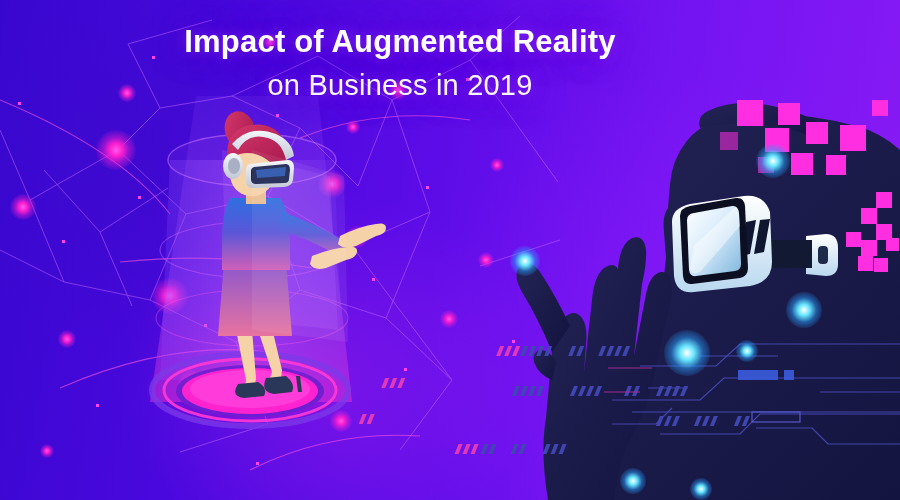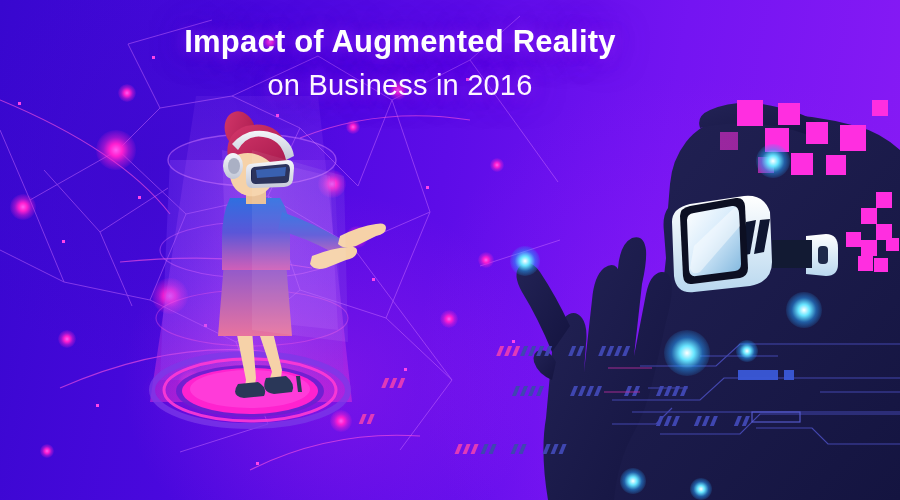--- a/index.html
+++ b/index.html
@@ -425,16 +425,16 @@
     <div class="gdot cyan" style="left:786px;top:292px;width:36px;height:36px;"></div>
     <div class="gdot cyan" style="left:510px;top:246px;width:30px;height:30px;"></div>
     <div class="gdot cyan" style="left:664px;top:330px;width:46px;height:46px;"></div>
     <div class="gdot cyan" style="left:736px;top:340px;width:22px;height:22px;"></div>
     <div class="gdot cyan" style="left:620px;top:468px;width:26px;height:26px;"></div>
     <div class="gdot cyan" style="left:690px;top:478px;width:22px;height:22px;"></div>
   </div>
 
   <div id="title-block">
     <span id="title-line1">Impact of Augmented Reality</span>
-    <span id="title-line2">on Business in 2016</span>
+    <span id="title-line2">on Business in 2019</span>
   </div>
 
 </div>
 
 </body></html>

